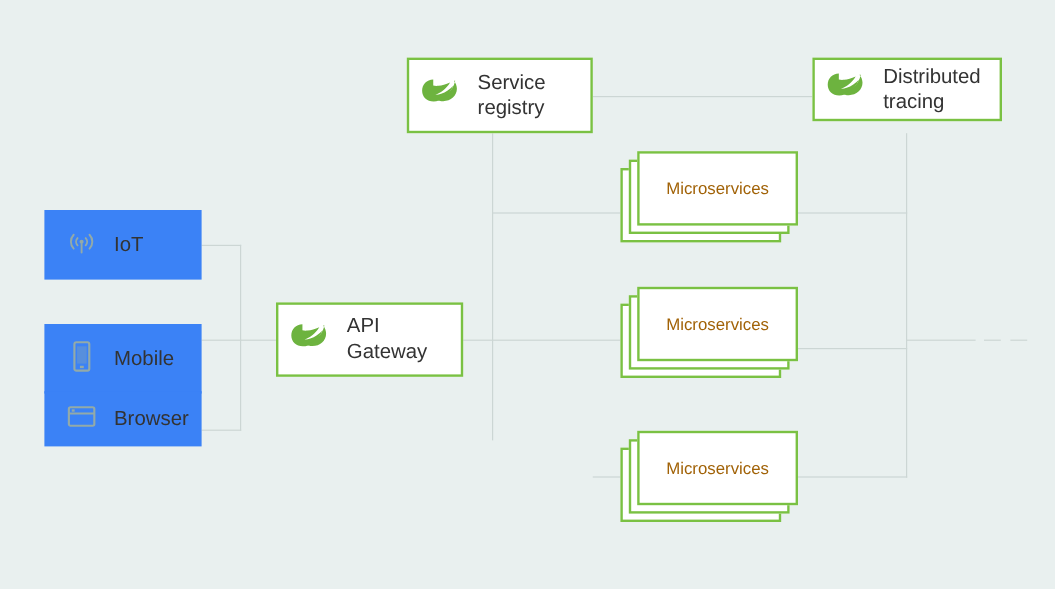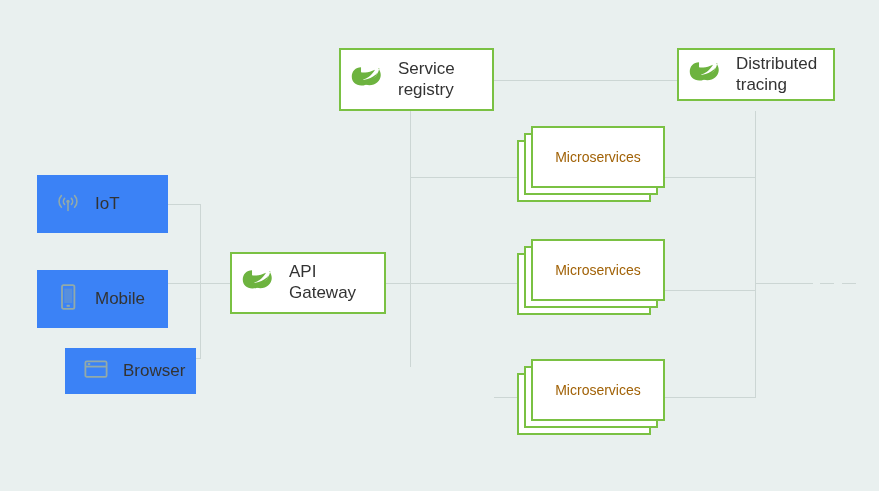--- a/index.html
+++ b/index.html
@@ -111,21 +111,21 @@
     <span class="icon">
       <svg class="cli-icon" viewBox="0 0 26 28" fill="none" stroke="#93aaa8" stroke-width="1.8">
         <rect x="7" y="2.2" width="12.4" height="23.6" rx="1.6"></rect>
         <rect x="9.2" y="5.6" width="8" height="14.4" fill="#93aaa8" stroke="none" opacity="0.32"></rect>
         <rect x="11.6" y="21.8" width="3.2" height="2" fill="#93aaa8" stroke="none"></rect>
       </svg>
     </span>
     <span class="label">Mobile</span>
   </div>
 
-  <div class="client" style="left:37px;top:348px;width:131px;height:46px;margin-left:28px;">
+  <div class="client" style="left:37px;top:326px;width:131px;height:46px;">
     <span class="icon">
       <svg class="cli-icon" viewBox="0 0 26 26" fill="none" stroke="#93aaa8" stroke-width="1.8">
         <rect x="2.4" y="5.4" width="21.2" height="15.4" rx="1.4"></rect>
         <path d="M2.4 10.6h21.2"></path>
         <rect x="4.8" y="7.1" width="2.4" height="2" fill="#93aaa8" stroke="none"></rect>
       </svg>
     </span>
     <span class="label">Browser</span>
   </div>
 

